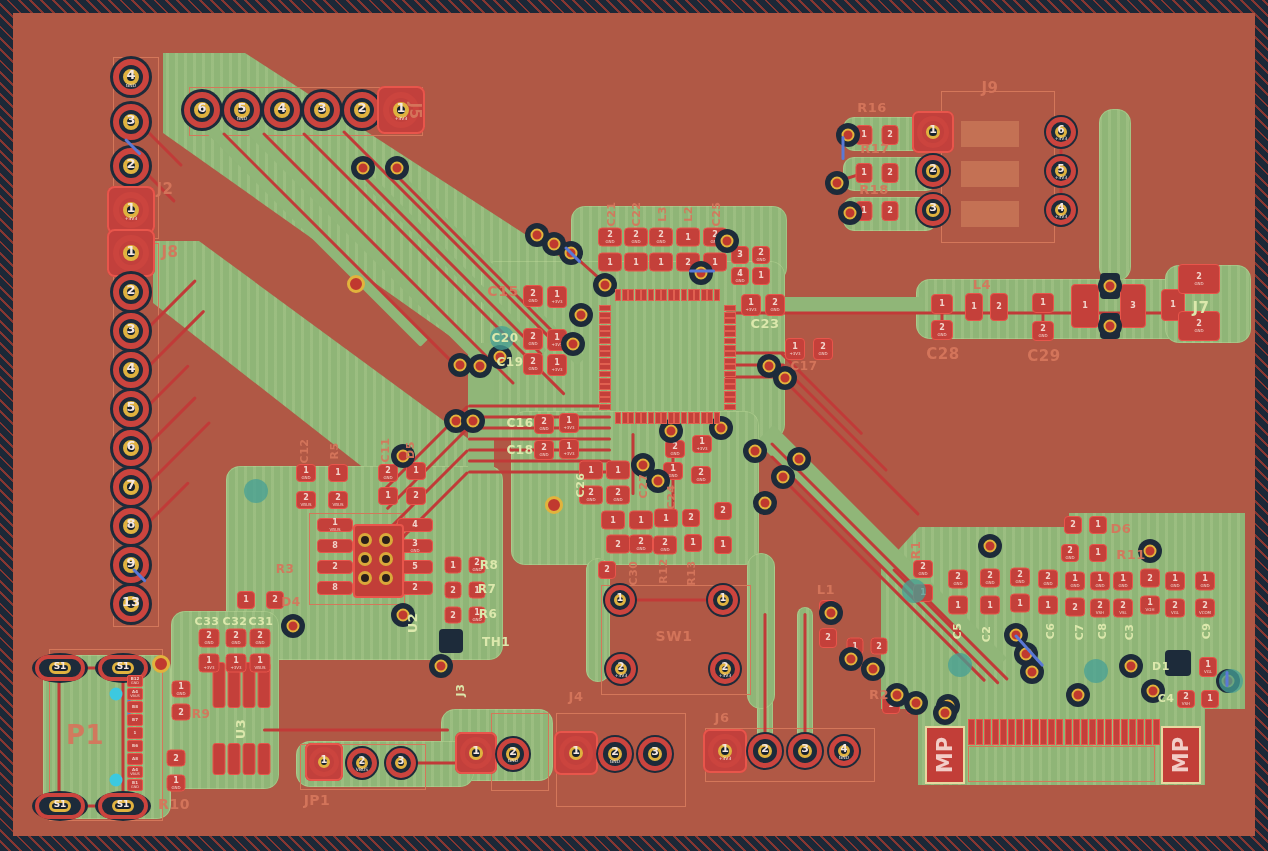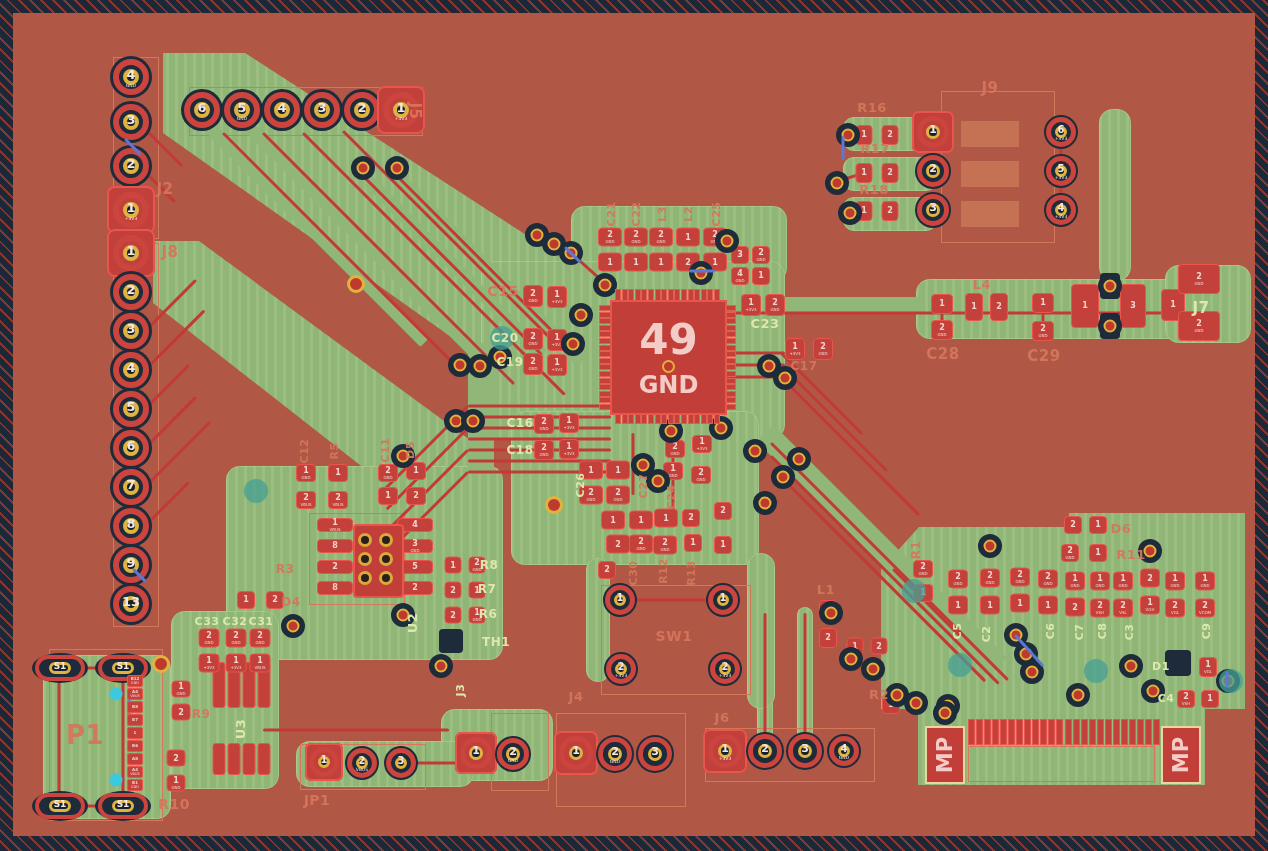--- a/index.html
+++ b/index.html
@@ -1231,25 +1231,20 @@
         <div class="lbl lg" style="left: 973px; top: 621px; font-size: 11px; z-index: 40; transform: translate(-50%, -50%) rotate(-90deg);">C2</div>
         <div class="lbl lg" style="left: 1037px; top: 618px; font-size: 11px; z-index: 40; transform: translate(-50%, -50%) rotate(-90deg);">C6</div>
         <div class="lbl lg" style="left: 1066px; top: 619px; font-size: 11px; z-index: 40; transform: translate(-50%, -50%) rotate(-90deg);">C7</div>
         <div class="lbl lg" style="left: 1089px; top: 618px; font-size: 11px; z-index: 40; transform: translate(-50%, -50%) rotate(-90deg);">C8</div>
         <div class="lbl lg" style="left: 1116px; top: 619px; font-size: 11px; z-index: 40; transform: translate(-50%, -50%) rotate(-90deg);">C3</div>
         <div class="lbl lg" style="left: 1193px; top: 618px; font-size: 11px; z-index: 40; transform: translate(-50%, -50%) rotate(-90deg);">C9</div>
         <div class="lbl lg" style="left: 1153px; top: 685px; font-size: 11px; z-index: 40; transform: translate(-50%, -50%);">C4</div>
         <div class="lbl lg" style="left: 1148px; top: 653px; font-size: 11px; z-index: 40; transform: translate(-50%, -50%);">D1</div>
         <div class="lbl lg" style="left: 447px; top: 677px; font-size: 11px; z-index: 40; transform: translate(-50%, -50%) rotate(-90deg);">J3</div>
       </div>
-    <div id="ic">
-      <span class="big">49</span>
-      <span class="dot"></span>
-      <span class="gnd">GND</span>
-    </div>
     <div id="u2"></div>
     <div class="mp" id="mpL" style="left: 912px; top: 713px;">
       <span>MP</span>
     </div>
     <div class="mp" id="mpR" style="left: 1148px; top: 713px;">
       <span>MP</span>
     </div>
   </div>
 </div>
 

